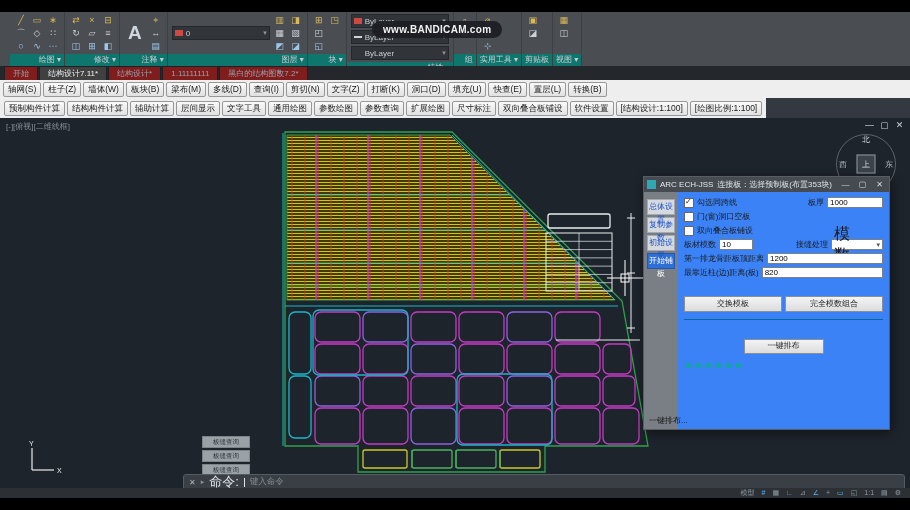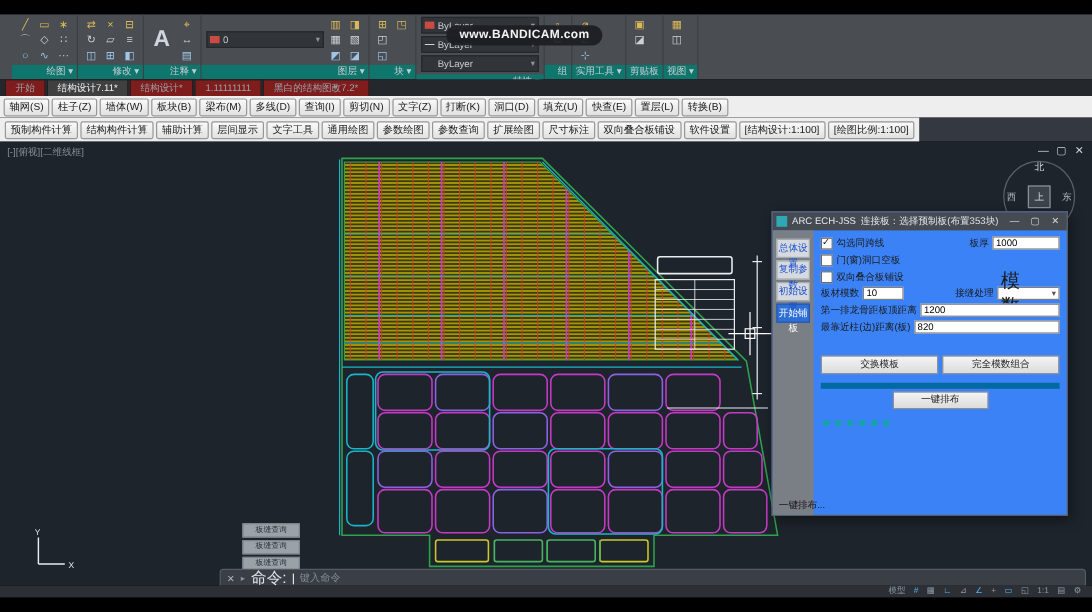--- a/index.html
+++ b/index.html
@@ -97,21 +97,21 @@
   .chk{width:8px;height:8px;background:#fff;border:1px solid #666;position:relative;flex:none;}
   .chk.c::after{content:"✓";position:absolute;top:-2px;left:0;font-size:8px;color:#222;}
   .dlabel{font-size:8px;white-space:nowrap;}
   .din{height:11px;border:1px solid #7b8085;background:#fff;font-size:8px;padding:0 2px;
        font-family:"Liberation Sans",sans-serif;box-sizing:border-box;}
   .dsel{display:flex;align-items:center;border:1px solid #7b8085;background:#fff;height:11px;padding:0 2px;gap:15px;width:52px;box-sizing:border-box;}
   .dsel .ar{margin-left:auto;font-size:7px;color:#555;}
   .spacer{flex:1;}
   .dbtn{flex:1;height:14px;line-height:13px;text-align:center;background:linear-gradient(#f4f4f4,#dcdcdc);
         border:1px solid #8b9096;font-size:8px;}
-  .done-row{display:flex;justify-content:center;margin-top:7px;border-top:5px solid #0369a1;padding-top:2px;}
+  .done-row{display:flex;justify-content:center;margin-top:7px;border-top:1px solid #0369a1;padding-top:19px;}
   .dbtn-one{width:78px;height:13px;line-height:12px;text-align:center;background:linear-gradient(#f4f4f4,#dcdcdc);
             border:1px solid #8b9096;font-size:8px;}
   .dots{display:flex;gap:5px;margin-top:9px;padding-left:2px;}
   .dot{width:5px;height:5px;background:#17a2ab;border-radius:1px;}
   .dstatus{position:absolute;bottom:3px;left:5px;font-size:8px;color:#15151a;z-index:2;}
 </style>
 </head>
 <body>
 
 <div class="stage">

